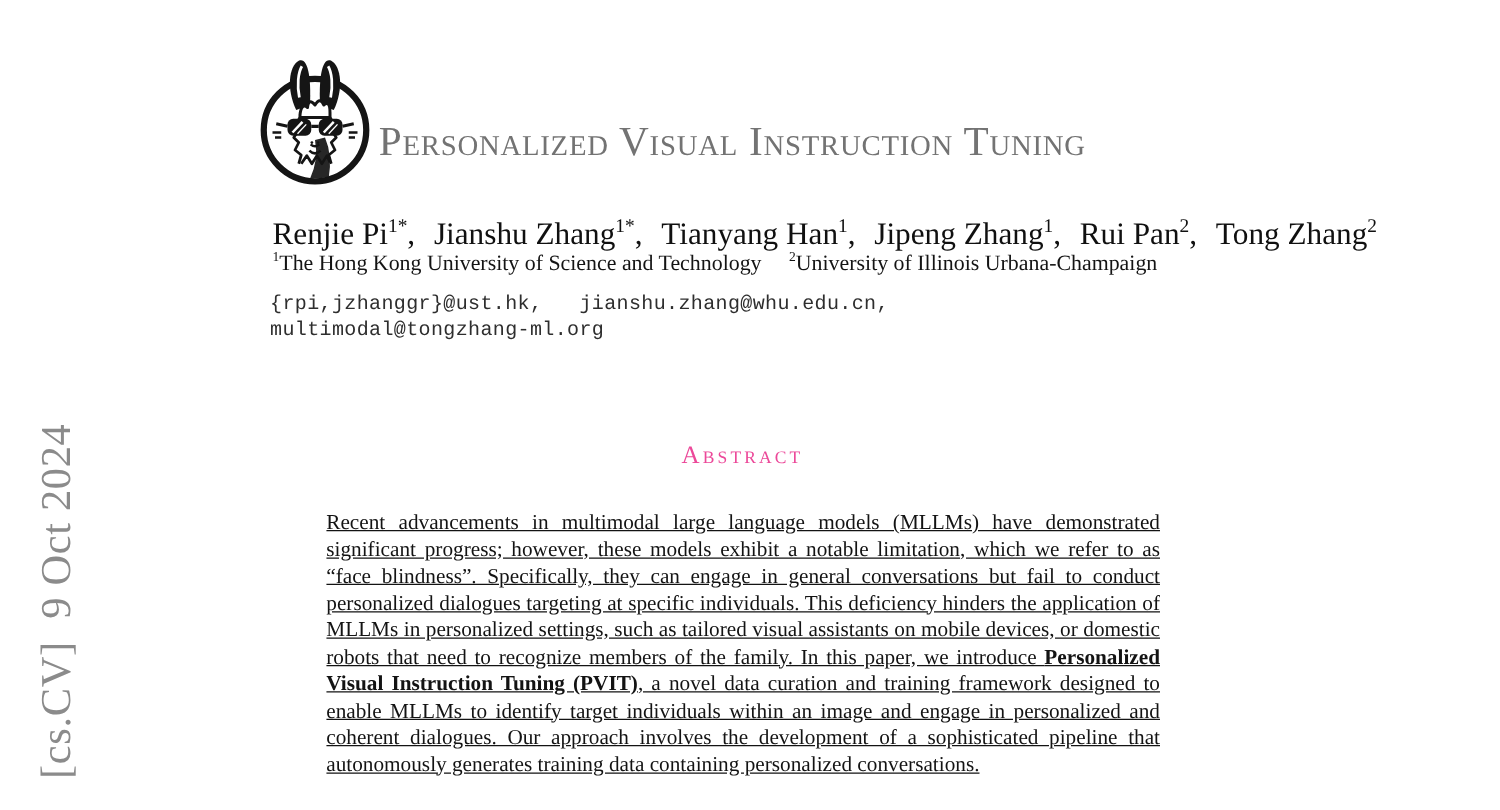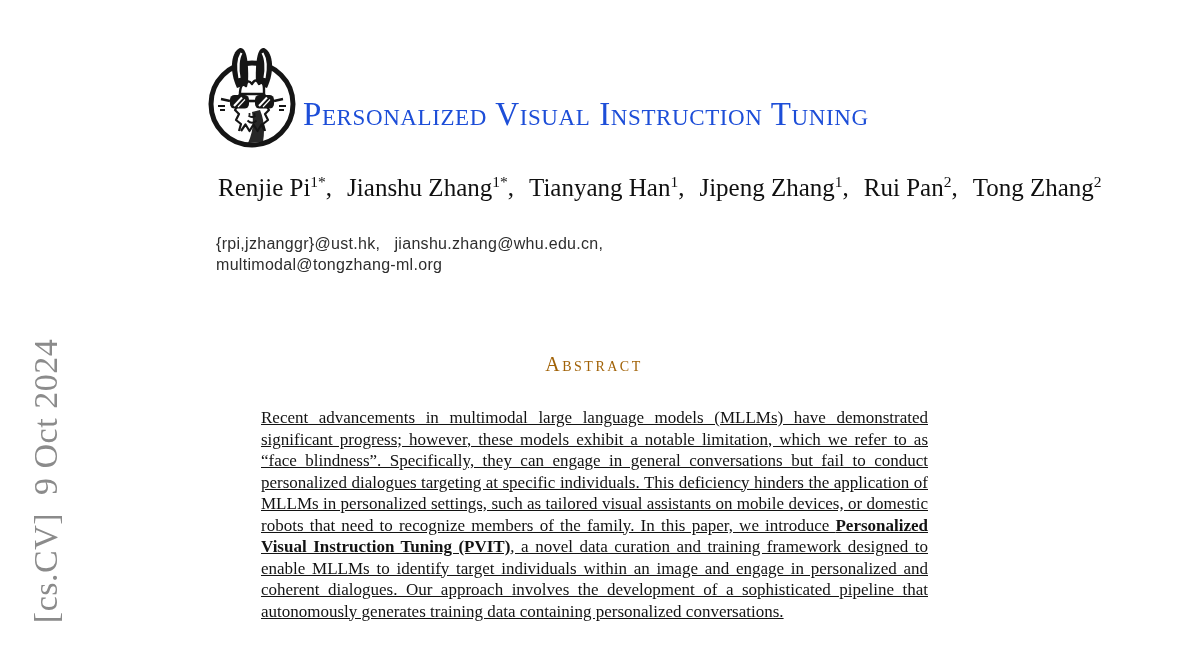--- a/index.html
+++ b/index.html
@@ -26,21 +26,21 @@
     position:absolute;left:208px;top:44px;
     width:88px;height:106px;
   }
   
   .title{
     position:absolute;left:303px;top:96px;
     font-size:33px;
     font-variant:small-caps;
     letter-spacing:0.6px;
     white-space:nowrap;
-    color:#1d4ed8;
+    color:#737373;
   }
   
   .authors{
     position:absolute;left:218px;top:174px;
     font-size:25px;font-weight:normal;
     white-space:nowrap;color:#101010;
   }
   .author{margin-right:15px;}
   .author:last-child{margin-right:0;}
   .authors sup, .affils sup{
@@ -50,33 +50,33 @@
   }
   
   .affils{
     position:absolute;left:218px;top:200px;
     font-size:17.5px;white-space:nowrap;color:#141414;
   }
   .affil-2{margin-left:22px;}
   
   .emails{
     position:absolute;left:216px;top:233px;
-    font-family:Liberation Sans, sans-serif;
+    font-family:Liberation Mono, monospace;
     font-size:16px;line-height:21px;
     color:#2e2e2e;letter-spacing:0.3px;
   }
   .email-line{white-space:pre;}
   
   .abstract-head{
     position:absolute;left:260px;top:353px;width:668px;
     text-align:center;
     font-size:20px;
     font-variant:small-caps;
     letter-spacing:2.5px;
-    color:#a16207;
+    color:#ec4899;
   }
   .abstract-body{
     position:absolute;left:261px;top:407px;
     width:667px;height:241px;
     overflow:hidden;
     font-size:17px;line-height:21.5px;
     text-align:justify;
     color:#131313;
     text-decoration:underline;
   }
@@ -121,20 +121,21 @@
     <path class="ink" d="M33 87 L37.5 80.5 L41.5 87 L45.5 80.5 L49.5 87 L53.5 80.5 L56 86" fill="none" stroke-width="2.2" stroke-linejoin="round"></path>
     <path d="M52 66 Q58 80 55 98 L40 99 Q47 84 44 68 Z" fill="#151515" opacity="0.92"></path>
 
     <path class="ink" d="M10 62 h7 M12 66 h5 M71 62 h7 M71 66 h5" stroke-width="2" fill="none"></path>
   </svg>
 
   <div class="title">Personalized Visual Instruction Tuning</div>
 
   <div class="authors"><span class="author"><span>Renjie Pi</span><sup>1*</sup><span>,</span></span><span class="author"><span>Jianshu Zhang</span><sup>1*</sup><span>,</span></span><span class="author"><span>Tianyang Han</span><sup>1</sup><span>,</span></span><span class="author"><span>Jipeng Zhang</span><sup>1</sup><span>,</span></span><span class="author"><span>Rui Pan</span><sup>2</sup><span>,</span></span><span class="author"><span>Tong Zhang</span><sup>2</sup><span></span></span></div>
 
+  <div class="affils"><span class="affil"><sup>1</sup><span>The Hong Kong University of Science and Technology</span></span><span class="affil affil-2"><sup>2</sup><span>University of Illinois Urbana-Champaign</span></span></div>
 
   <div class="emails">
     <div class="email-line">{rpi,jzhanggr}@ust.hk,   jianshu.zhang@whu.edu.cn,</div>
     <div class="email-line">multimodal@tongzhang-ml.org</div>
   </div>
 
   <div class="abstract-head">Abstract</div>
 
   <div class="abstract-body"><span>Recent advancements in multimodal large language models (MLLMs) have demonstrated significant progress; however, these models exhibit a notable limitation, which we refer to as “face blindness”. Specifically, they can engage in general conversations but fail to conduct personalized dialogues targeting at specific individuals. This deficiency hinders the application of MLLMs in personalized settings, such as tailored visual assistants on mobile devices, or domestic robots that need to recognize members of the family. In this paper, we introduce </span><b>Personalized Visual Instruction Tuning (PVIT)</b><span>, a novel data curation and training framework designed to enable MLLMs to identify target individuals within an image and engage in personalized and coherent dialogues. Our approach involves the development of a sophisticated pipeline that autonomously generates training data containing personalized conversations.</span></div>
 

